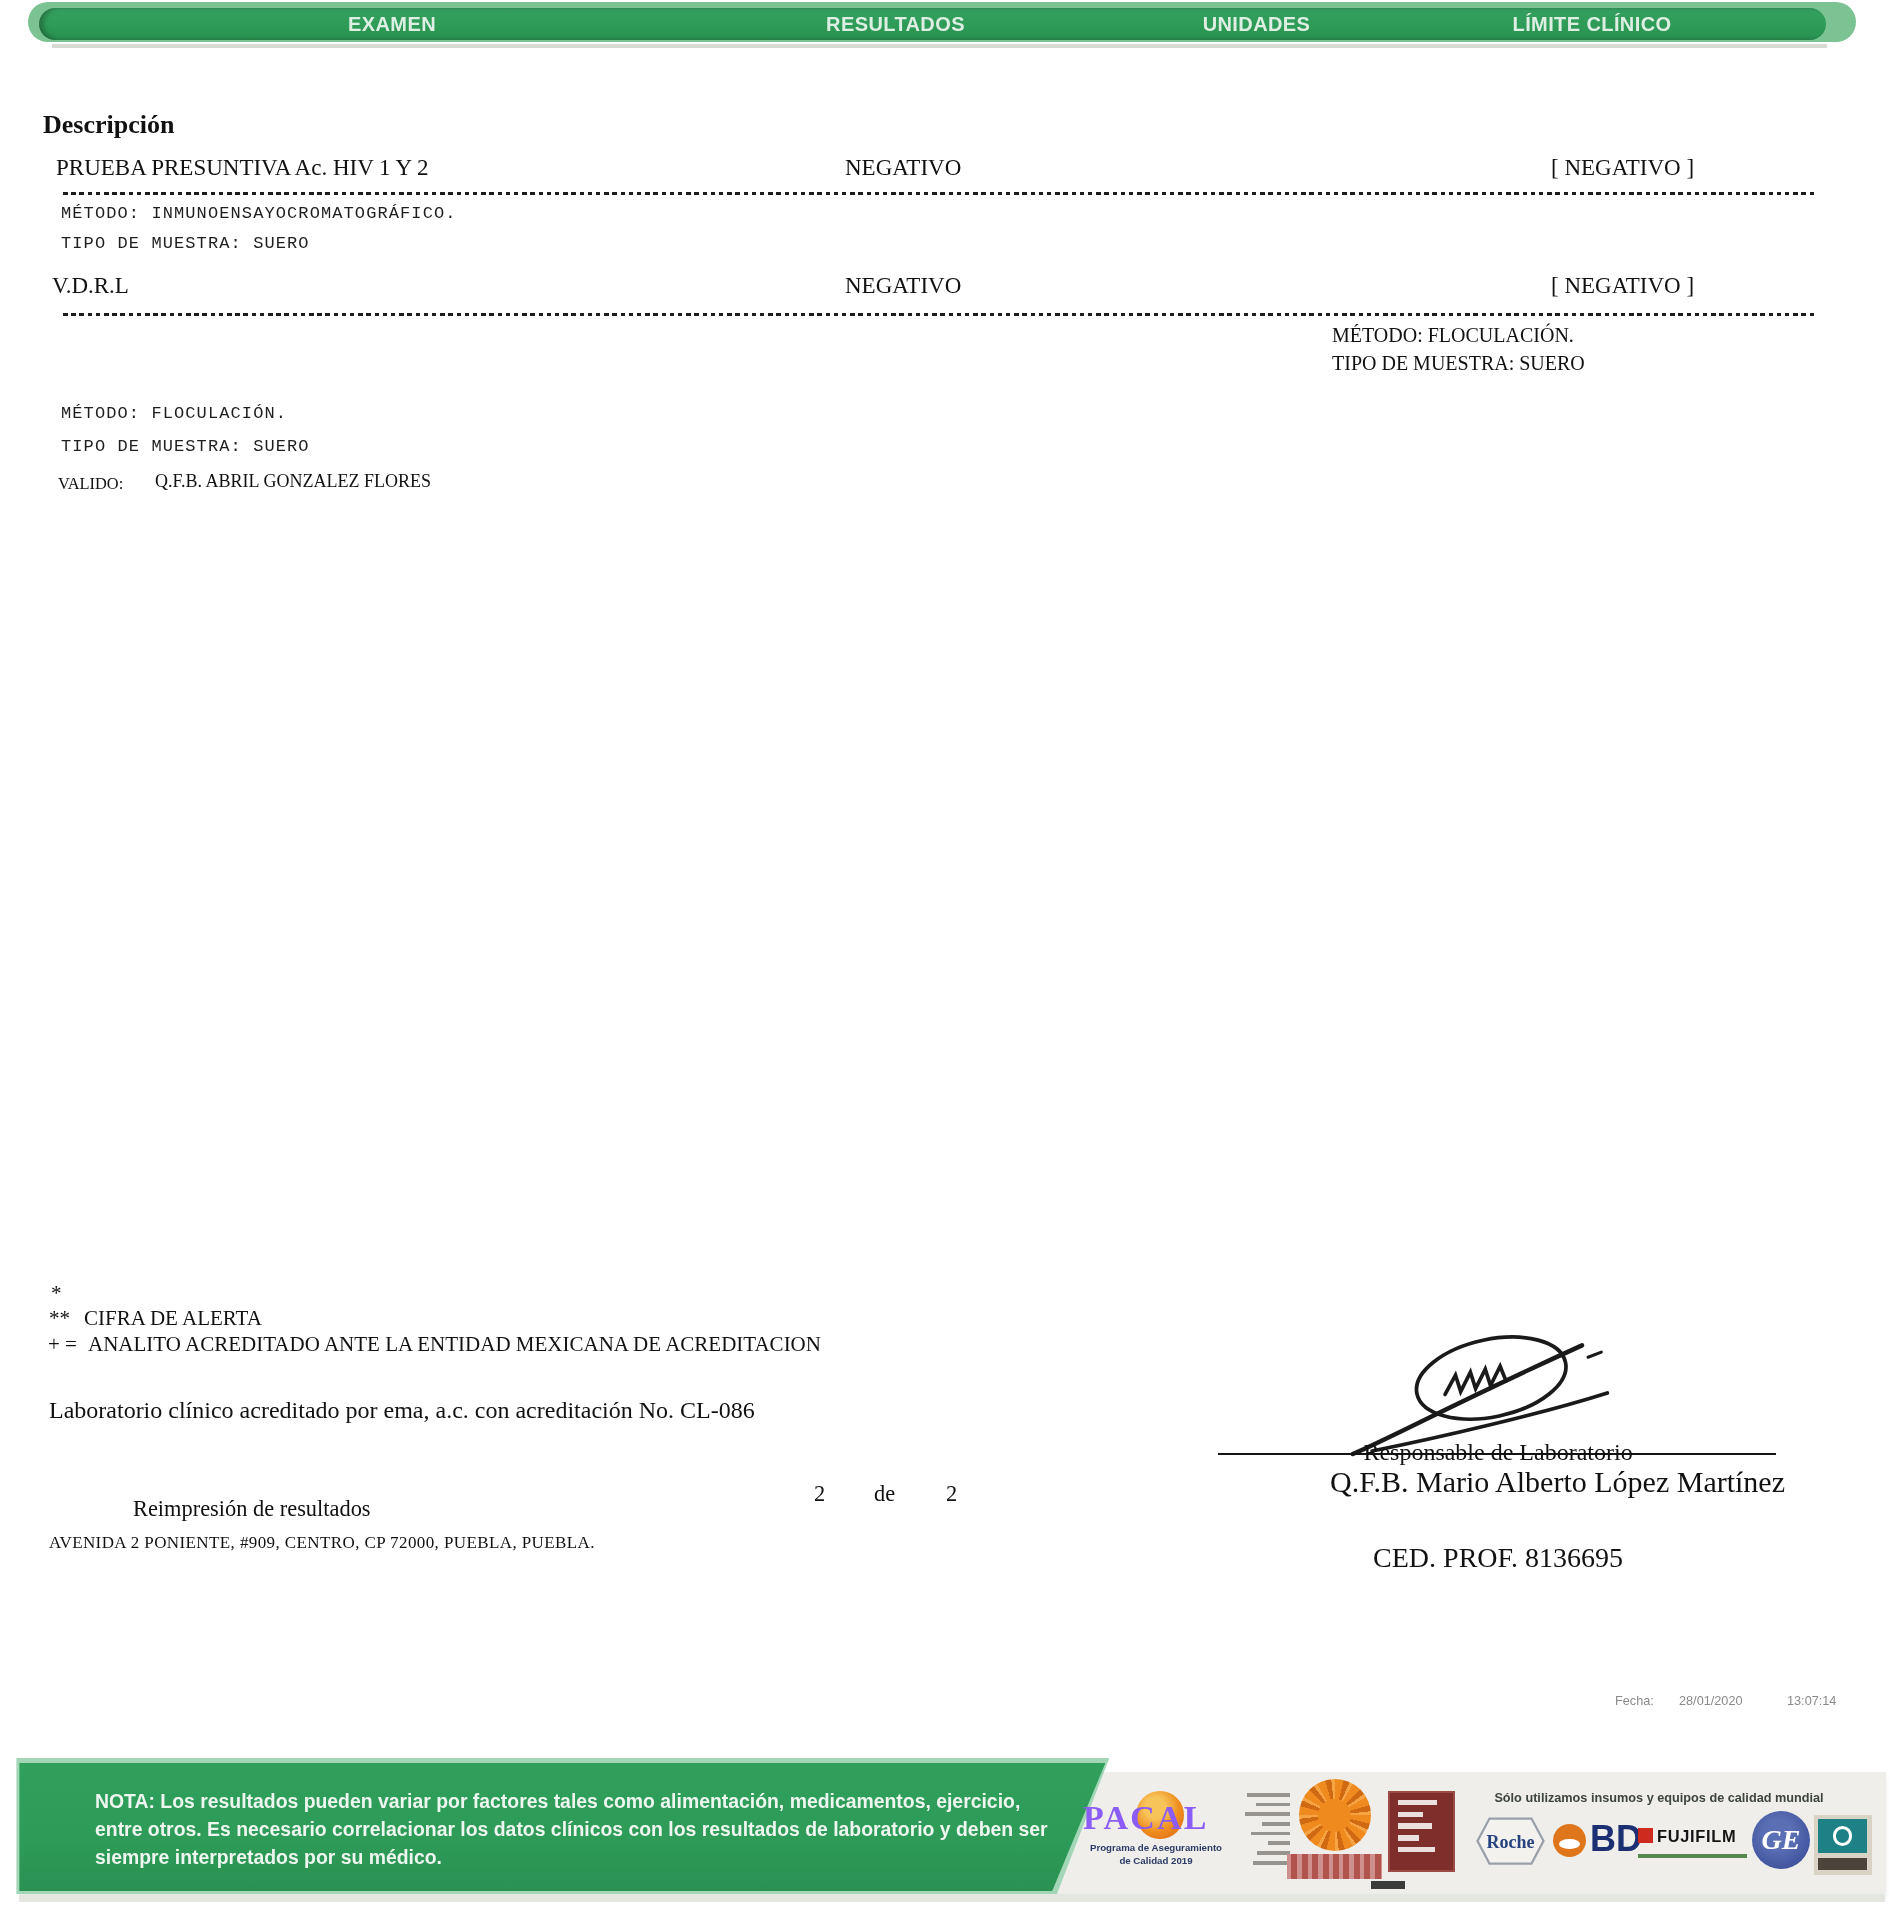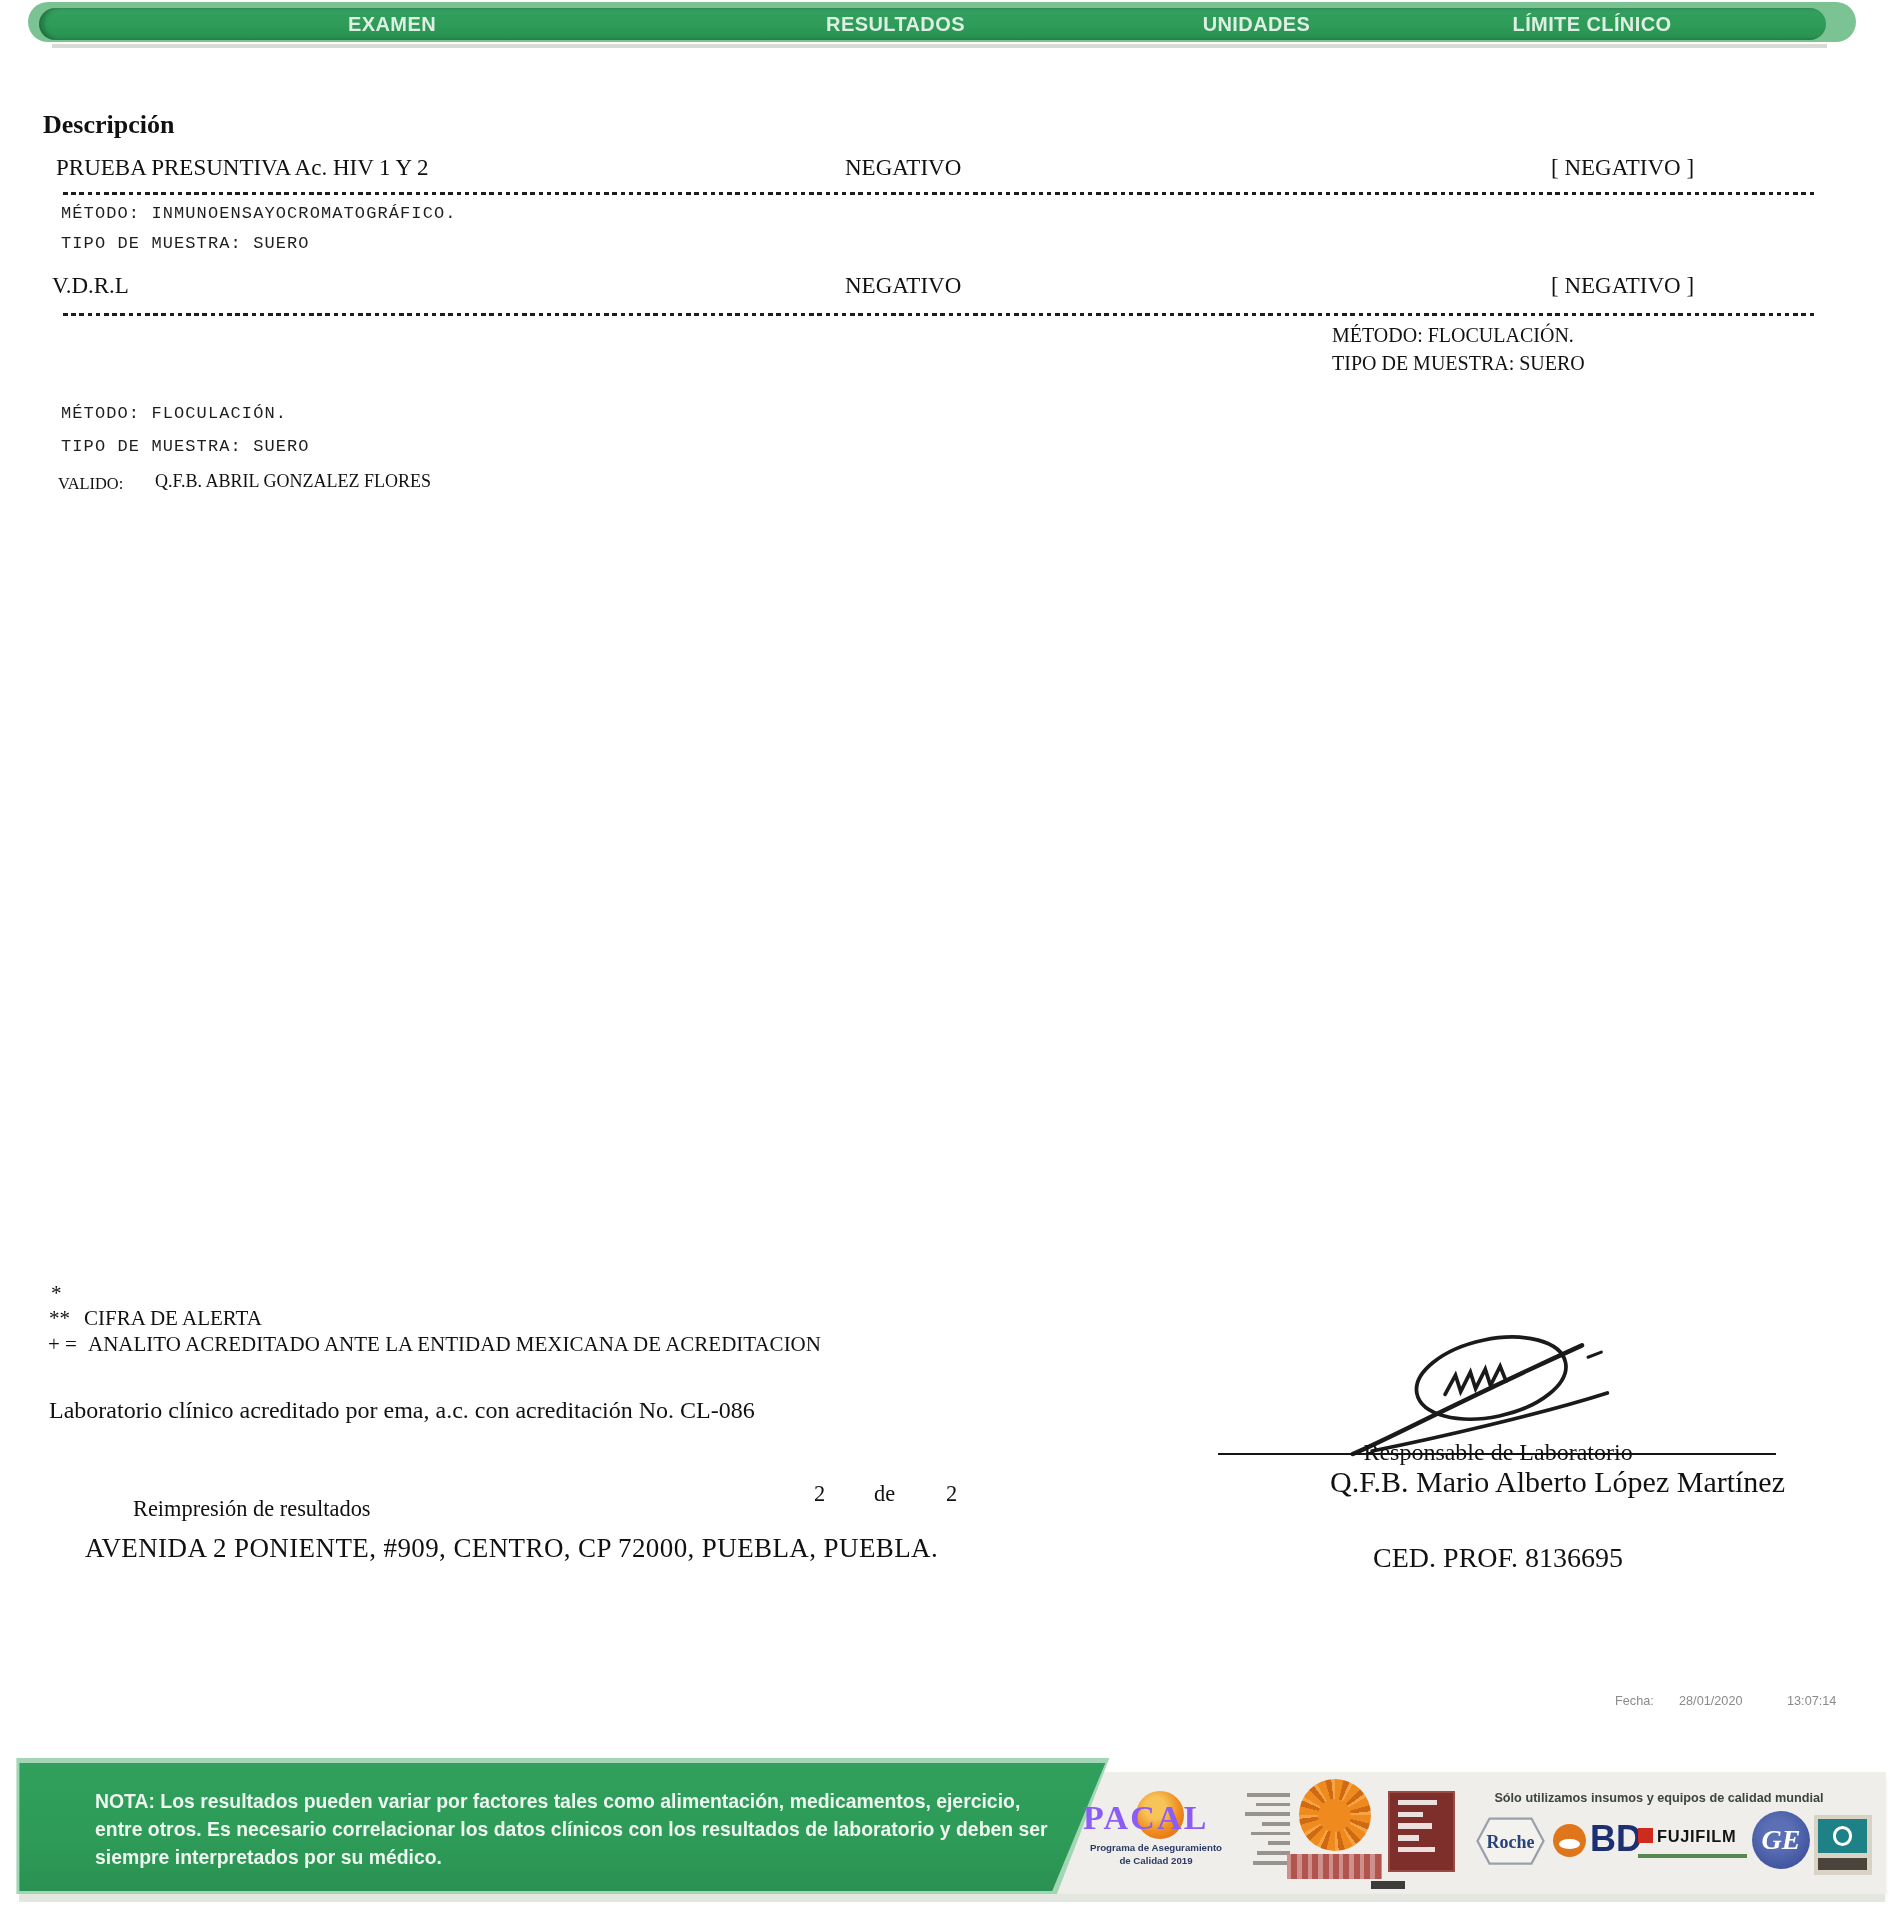--- a/index.html
+++ b/index.html
@@ -19,21 +19,21 @@
   .serif31{font-size:23px;}
   .dotline{height:3px;background:repeating-linear-gradient(90deg,#1c1c1c 0 4.5px,transparent 4.5px 8.2px);}
   .mono{font-family:"Liberation Mono","DejaVu Sans Mono",monospace;font-size:17px;letter-spacing:1.1px;color:#1e1e1e;}
   .serif27{font-size:20px;}
   .valido-label{font-size:16.4px;}
   .valido-name{font-size:18px;}
   
   .fn{font-size:21px;}
   .accred{font-size:24px;}
   .reprint{font-size:22.4px;}
-  .addr{font-size:27px;letter-spacing:0.4px;margin-left:36px;}
+  .addr{font-size:17px;letter-spacing:0.4px;}
   
   .sig-line{left:1218px;top:1453px;width:558px;height:2.2px;background:#141414;}
   .sig-block{left:1211px;width:574px;text-align:center;}
   .sig-name{top:1465px;font-size:30px;text-align:right;}
   .sig-role{top:1439px;font-size:24px;text-align:center;}
   .sig-ced{top:1542px;font-size:28px;}
   
   .fecha{font-family:"Liberation Sans",sans-serif;font-size:12.7px;color:#8a8a8a;}
   
   .logos-panel{left:1042px;top:1772px;width:844px;height:121px;background:#efeeea;

